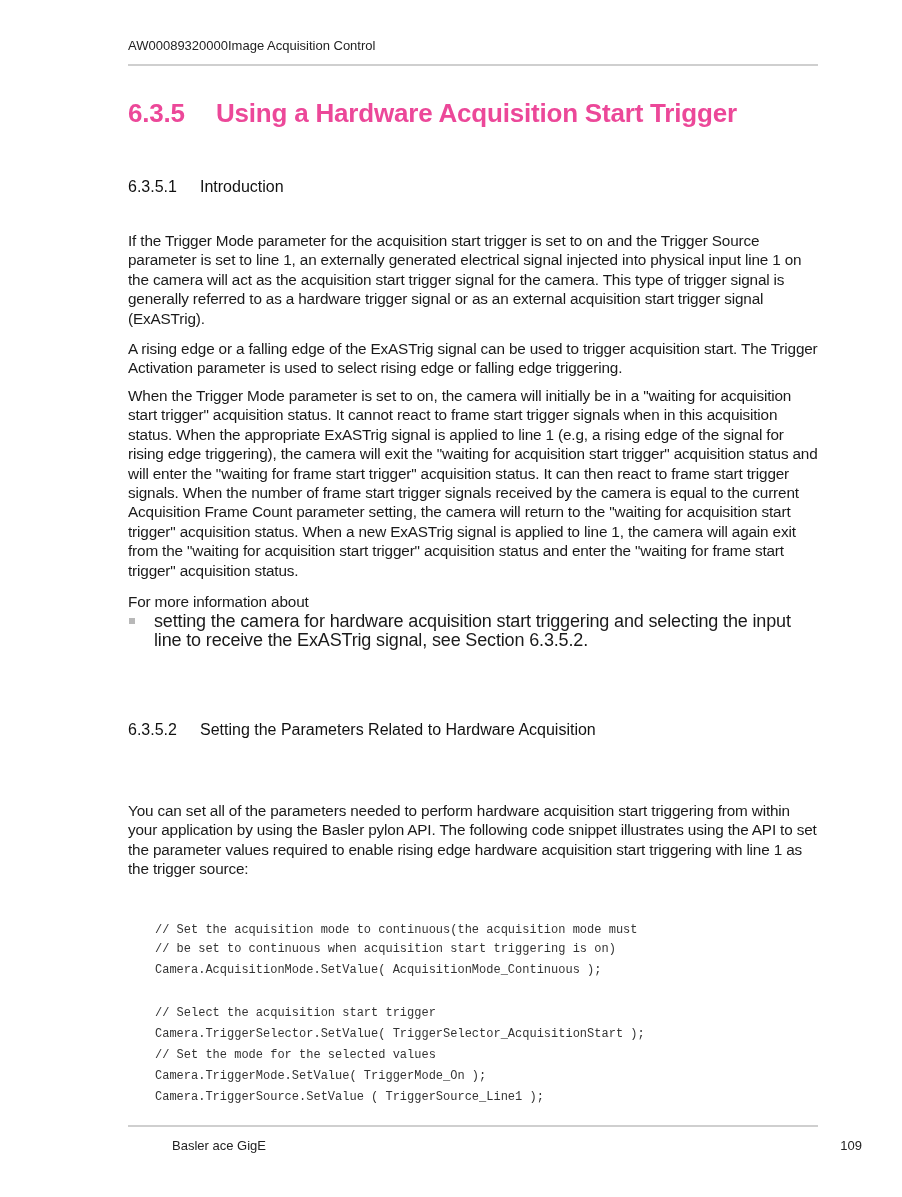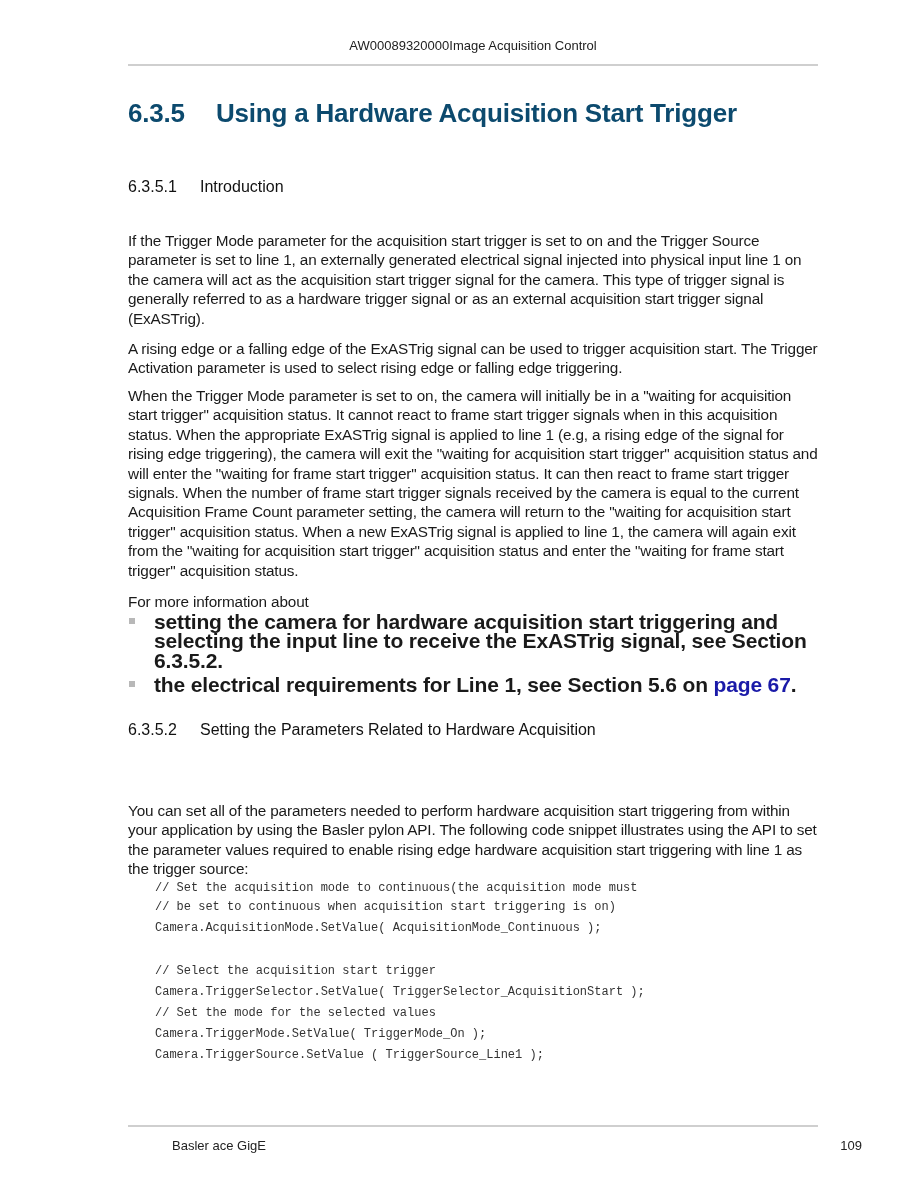--- a/index.html
+++ b/index.html
@@ -2,59 +2,59 @@
 <html><head>
   <meta charset="utf-8">
   <style>
     html, body { margin: 0; padding: 0; background: #ffffff; }
     body {
       width: 902px; height: 1197px; position: relative; overflow: hidden;
       font-family: "Liberation Sans", sans-serif; color: #1a1a1a;
     }
     .header {
       position: absolute; left: 128px; top: 38px; width: 690px;
-      display: flex; justify-content: center;
+      display: flex; justify-content: flex-start;
       font-size: 13px; color: #222;
     }
     .header-rule {
       position: absolute; left: 128px; top: 64px; width: 690px; height: 2px;
       background: #cfcfcf;
     }
     .h1 {
       position: absolute; left: 128px; top: 98px;
-      font-size: 26px; font-weight: bold; color: #0c4a6e; letter-spacing: -0.2px;
+      font-size: 26px; font-weight: bold; color: #ec4899; letter-spacing: -0.2px;
     }
     .h1 .num { display: inline-block; width: 88px; }
     .h2 {
       position: absolute; left: 128px;
       font-size: 16px; color: #111; line-height: 26px;
     }
     .h2 .num { position: absolute; left: 0; top: 0; }
     .h2 .txt { display: block; margin-left: 72px; text-align: right; }
     .p {
       position: absolute; left: 128px; width: 690px;
       font-size: 15.3px; line-height: 19.4px; color: #1a1a1a;
       letter-spacing: -0.15px;
       margin-top: 9px;
     }
     .bullets { position: absolute; left: 128px; width: 690px; top: 612px; margin: 0; padding: 0; list-style: none; }
     .bullets li {
       position: relative; padding-left: 26px;
-      font-size: 21px; line-height: 19.4px; margin-bottom: 5px; letter-spacing: -0.15px; font-weight: bold;
+      font-size: 18px; line-height: 19.4px; margin-bottom: 5px; letter-spacing: -0.15px;
     }
     .bullet-icon {
       position: absolute; left: 1px; top: 6px; width: 6px; height: 6px; background: #b8b8b8;
     }
     .link { color: #1a1aa8; cursor: pointer; }
     .code {
       position: absolute; left: 155px; top: 880px;
       font-family: "Liberation Mono", monospace; font-size: 12px; color: #333;
     }
     .code .line { height: 21px; line-height: 21px; white-space: pre; }
-    .code .line.tight { height: 17px; line-height: 17px; }
+    .code .line.tight { height: 17px; line-height: 17px; margin-top: 42px; }
     .code .blank { height: 22px; }
     .footer-rule {
       position: absolute; left: 128px; top: 1125px; width: 690px; height: 2px; background: #cfcfcf;
     }
     .footer {
       position: absolute; left: 128px; top: 1138px; width: 690px;
       display: flex; justify-content: space-between; font-size: 13px; color: #222; margin-left: 44px;
     }
   </style>
 </head>
@@ -78,24 +78,20 @@
 <div class="p" style="top:222px;">If the Trigger Mode parameter for the acquisition start trigger is set to on and the Trigger Source parameter is set to line 1, an externally generated electrical signal injected into physical input line 1 on the camera will act as the acquisition start trigger signal for the camera. This type of trigger signal is generally referred to as a hardware trigger signal or as an external acquisition start trigger signal (ExASTrig).</div>
 <div class="p" style="top:330px;">A rising edge or a falling edge of the ExASTrig signal can be used to trigger acquisition start. The Trigger Activation parameter is used to select rising edge or falling edge triggering.</div>
 <div class="p" style="top:377px;">When the Trigger Mode parameter is set to on, the camera will initially be in a "waiting for acquisition start trigger" acquisition status. It cannot react to frame start trigger signals when in this acquisition status. When the appropriate ExASTrig signal is applied to line 1 (e.g, a rising edge of the signal for rising edge triggering), the camera will exit the "waiting for acquisition start trigger" acquisition status and will enter the "waiting for frame start trigger" acquisition status. It can then react to frame start trigger signals. When the number of frame start trigger signals received by the camera is equal to the current Acquisition Frame Count parameter setting, the camera will return to the "waiting for acquisition start trigger" acquisition status. When a new ExASTrig signal is applied to line 1, the camera will again exit from the "waiting for acquisition start trigger" acquisition status and enter the "waiting for frame start trigger" acquisition status.</div>
 <div class="p" style="top:583px;">For more information about</div>
 
 <ul class="bullets">
   <li>
     <span class="bullet-icon"></span>
     <span>setting the camera for hardware acquisition start triggering and selecting the input line to receive the ExASTrig signal, see Section 6.3.5.2.</span>
   </li>
-  <li>
-    <span class="bullet-icon"></span>
-    <span>the electrical requirements for Line 1, see Section 5.6 on </span><a class="link">page 67</a><span>.</span>
-  </li>
 </ul>
 
 <div class="h2" style="top:717px;">
   <span class="num">6.3.5.2</span>
   <span class="txt">Setting the Parameters Related to Hardware Acquisition</span>
 </div>
 
 <div class="p" style="top:792px;">You can set all of the parameters needed to perform hardware acquisition start triggering from within your application by using the Basler pylon API. The following code snippet illustrates using the API to set the parameter values required to enable rising edge hardware acquisition start triggering with line 1 as the trigger source:</div>
 
 <div class="code">

